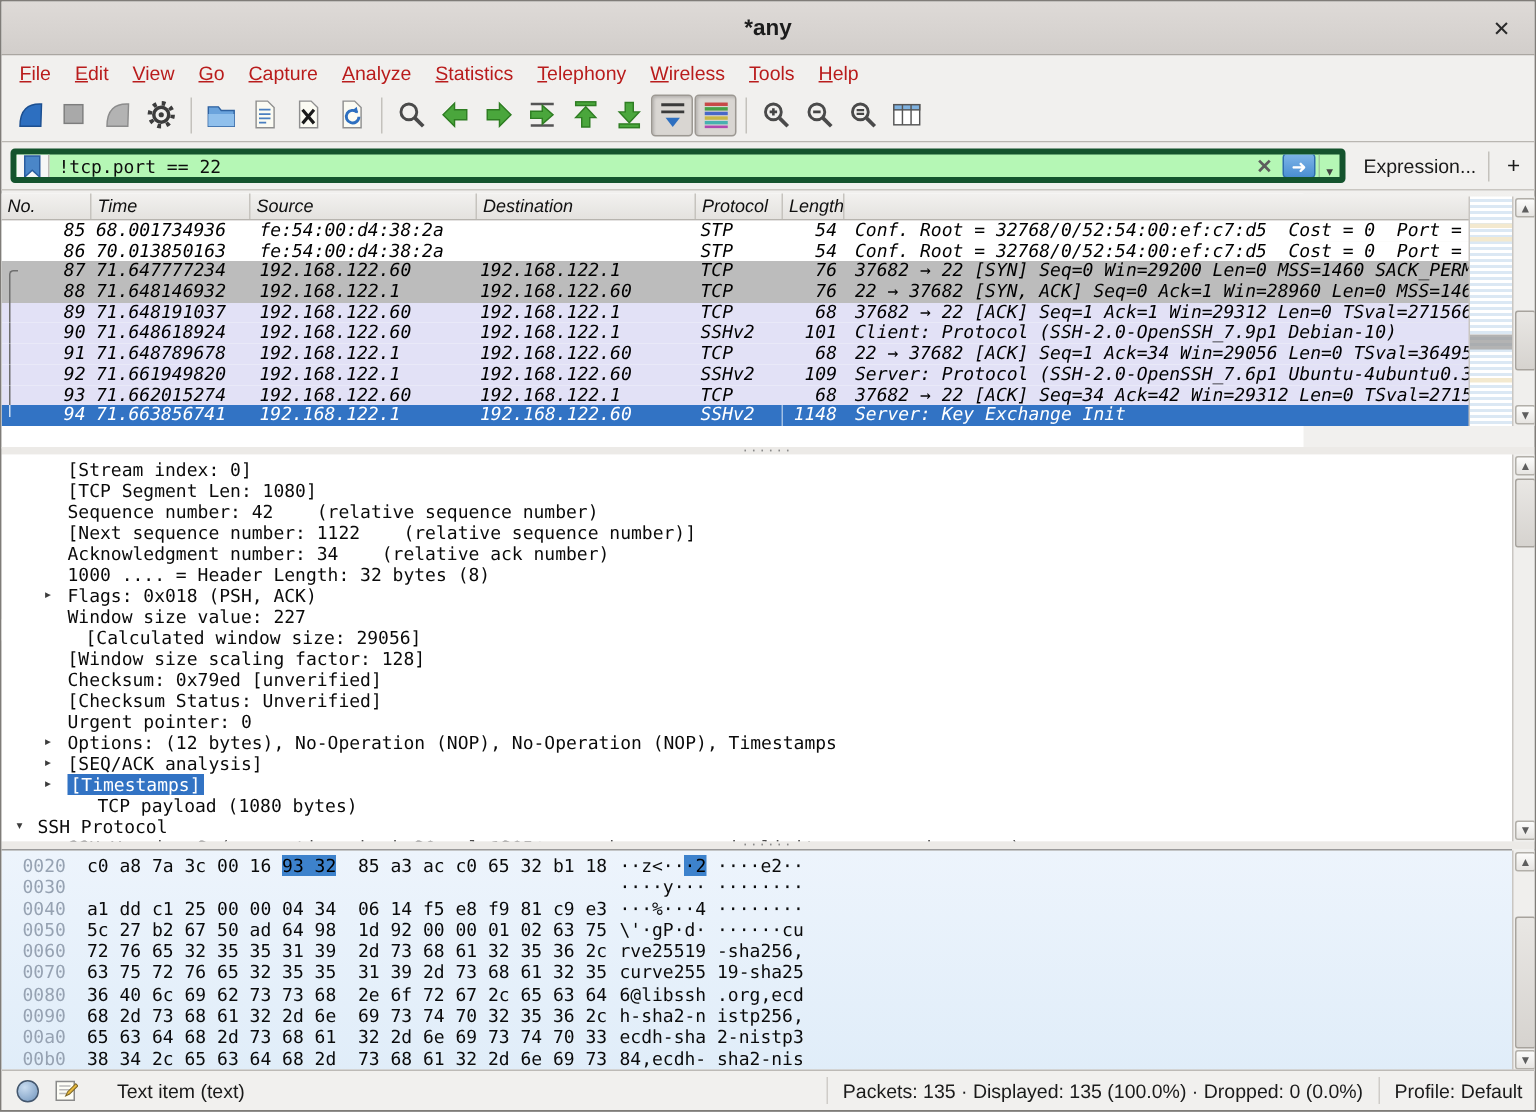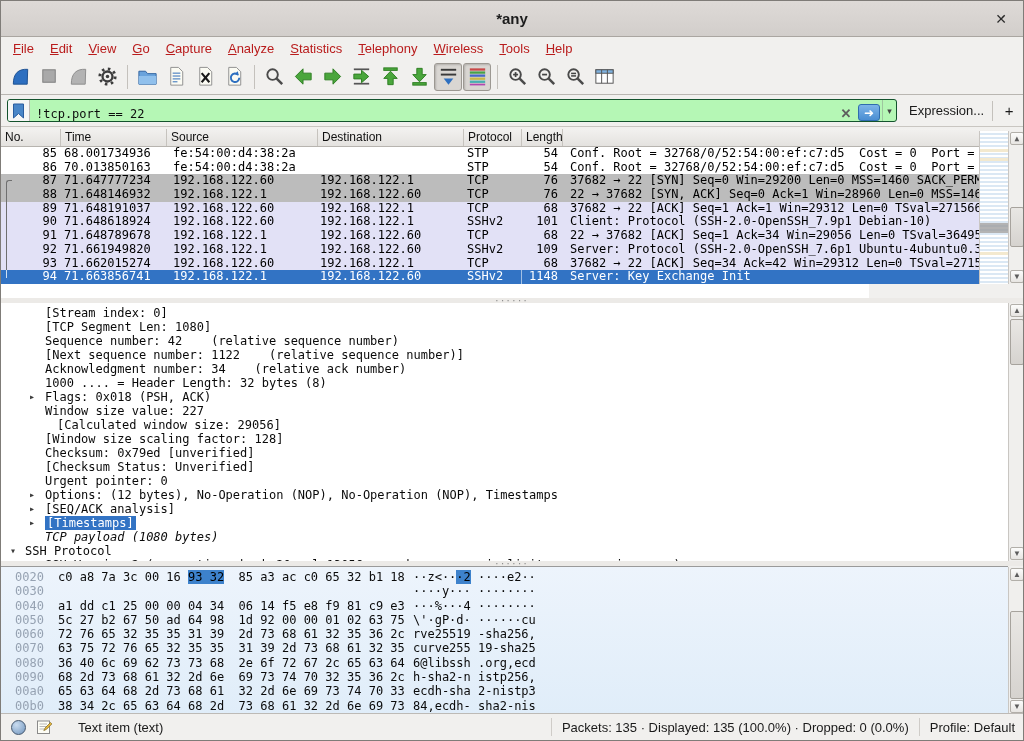--- a/index.html
+++ b/index.html
@@ -41,38 +41,38 @@
   .tbtn.pressed { background:#d9d6d2; border:1px solid #9c9892;
                   box-shadow:inset 1px 1px 2px rgba(0,0,0,.18); }
   .tsep { width:1px; height:24px; background:#c4c1bc; margin:0 5px; }
   
   .filterbar {
     position:absolute; left:0; top:94px; right:0; height:32px;
     background:#f1f0ee; border-bottom:1px solid #c9c6c1;
     display:flex; align-items:center; padding:0 6px;
   }
   .filterfield {
-    flex:0 0 890px; height:23px; border:1px solid #14532d; border-radius:3px;
-    background:#b5f7b5; display:flex; align-items:flex-end; overflow:hidden;
+    flex:0 0 890px; height:23px; border:4px solid #14532d; border-radius:3px;
+    background:#b5f7b5; display:flex; align-items:center; overflow:hidden;
   }
   .bookmark-box { width:22px; height:100%; background:#f6f6f6; border-right:1px solid #bdbab6;
                   display:flex; align-items:center; justify-content:center; }
   .filtertext { flex:1; font-family:"DejaVu Sans Mono", monospace; font-size:12px;
                 color:#0d0d0d; padding-left:6px; white-space:pre; overflow:hidden; }
   .fclear { width:20px; text-align:center; color:#5d5d5d; font-size:13px; font-weight:bold; }
   .fapply { width:22px; height:17px; margin:0 2px; border-radius:3px;
             background:linear-gradient(#7db4e8,#4a8ed2); border:1px solid #2f6cae;
             color:#fff; font-size:12px; line-height:16px; text-align:center; }
   .fcaret { width:14px; text-align:center; color:#444; font-size:9px; border-left:1px solid #9fc79f; height:100%; line-height:22px;}
   .fexpr { font-size:13px; color:#1a1a1a; margin-left:12px; }
   .fsep { width:1px; height:20px; background:#c4c1bc; margin:0 8px; }
   .fadd { font-size:15px; color:#1a1a1a; width:18px; text-align:center; }
   
   .plist { position:absolute; left:0; top:128px; width:868px; height:170px; background:#fff;
-           font-family:"DejaVu Sans Mono", monospace; font-size:12px; }
+           font-family:"DejaVu Sans Mono", monospace; font-size:12px;font-style:italic; }
   .phead { position:absolute; left:0; top:0; height:18px; width:1007px;
            background:linear-gradient(#f2f1ef,#e4e2df); border-bottom:1px solid #b7b4af;
            display:flex; font-family:"Liberation Sans", sans-serif; font-size:12px; color:#111; }
   .phcell { border-right:1px solid #c6c3be; padding:1px 0 0 4px; overflow:hidden; white-space:pre; }
   .prows { position:absolute; left:0; top:18px; width:1007px; height:137px; overflow:hidden; }
   .prow { display:flex; height:13.7px; line-height:13.6px; white-space:pre; position:relative; }
   .prow.white { background:#fff; color:#000; }
   .prow.gray { background:#bcbcbc; color:#000; }
   .prow.lav { background:#e2e1f6; color:#000; }
   .prow.selected { background:#3273c4; color:#fff; }
@@ -426,21 +426,21 @@
       <div class="dline"><span class="arr" style="left: 28px;">▸</span><span class="txt" style="margin-left: 44px; display: inline-block;">Flags: 0x018 (PSH, ACK)</span></div>
       <div class="dline"><span class="txt" style="margin-left: 44px; display: inline-block;">Window size value: 227</span></div>
       <div class="dline"><span class="txt" style="margin-left: 56px; display: inline-block;">[Calculated window size: 29056]</span></div>
       <div class="dline"><span class="txt" style="margin-left: 44px; display: inline-block;">[Window size scaling factor: 128]</span></div>
       <div class="dline"><span class="txt" style="margin-left: 44px; display: inline-block;">Checksum: 0x79ed [unverified]</span></div>
       <div class="dline"><span class="txt" style="margin-left: 44px; display: inline-block;">[Checksum Status: Unverified]</span></div>
       <div class="dline"><span class="txt" style="margin-left: 44px; display: inline-block;">Urgent pointer: 0</span></div>
       <div class="dline"><span class="arr" style="left: 28px;">▸</span><span class="txt" style="margin-left: 44px; display: inline-block;">Options: (12 bytes), No-Operation (NOP), No-Operation (NOP), Timestamps</span></div>
       <div class="dline"><span class="arr" style="left: 28px;">▸</span><span class="txt" style="margin-left: 44px; display: inline-block;">[SEQ/ACK analysis]</span></div>
       <div class="dline"><span class="arr" style="left: 28px;">▸</span><span class="txt sel" style="margin-left: 44px; display: inline-block;">[Timestamps]</span></div>
-      <div class="dline"><span class="txt" style="margin-left: 44px; display: inline-block; font-style: italic;">TCP payload (1080 bytes)</span></div>
+      <div class="dline"><span class="txt" style="margin-left: 64px; display: inline-block;">TCP payload (1080 bytes)</span></div>
       <div class="dline"><span class="arr" style="left: 9px;">▾</span><span class="txt" style="margin-left: 24px; display: inline-block;">SSH Protocol</span></div>
       <div class="dline"><span class="arr" style="left: 28px;">▸</span><span class="txt" style="margin-left: 44px; display: inline-block;">SSH Version 2 (encryption:chacha20-poly1305@openssh.com mac:&lt;implicit&gt; compression:none)</span></div>
     </div>
   <div class="vscroll" style="left:1007px; top:302px; height:258px;">
     <div class="varrow" style="top:1px">▲</div>
     <div class="vthumb" style="top:16px; height:46px;"></div>
     <div class="varrow" style="bottom:1px">▼</div>
   </div>
 
   <div class="splitter" style="top:560px">

